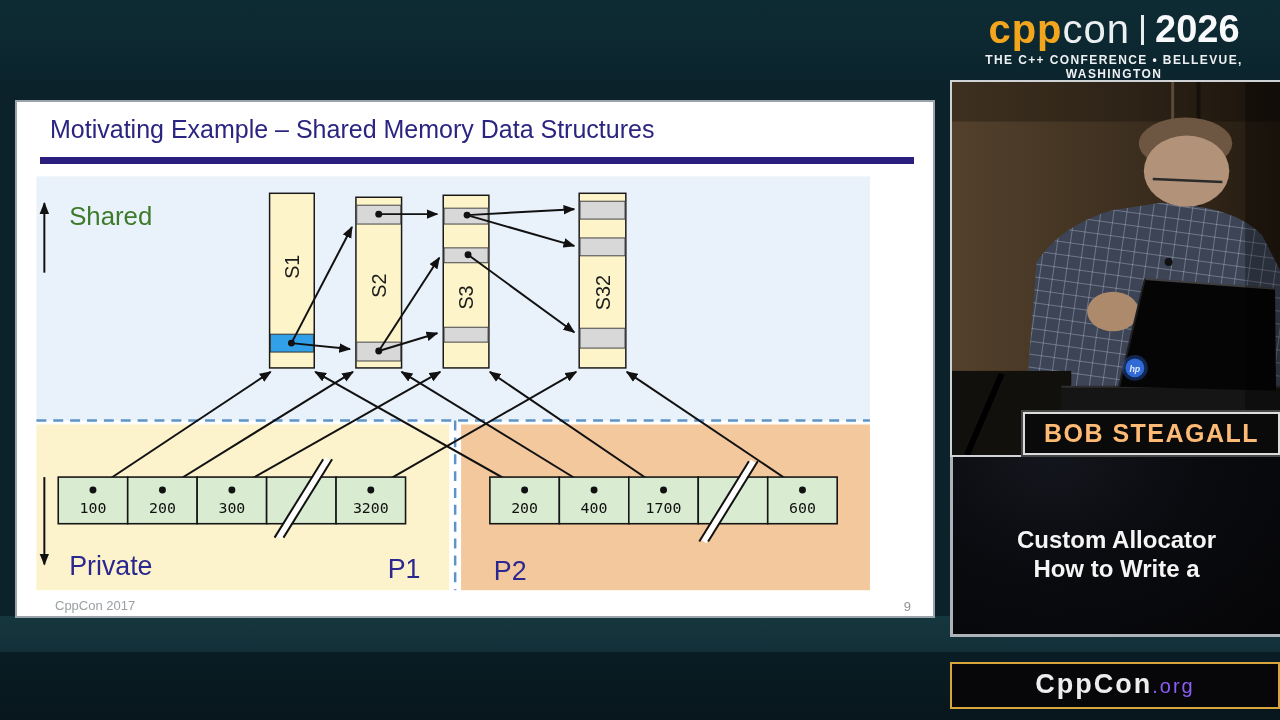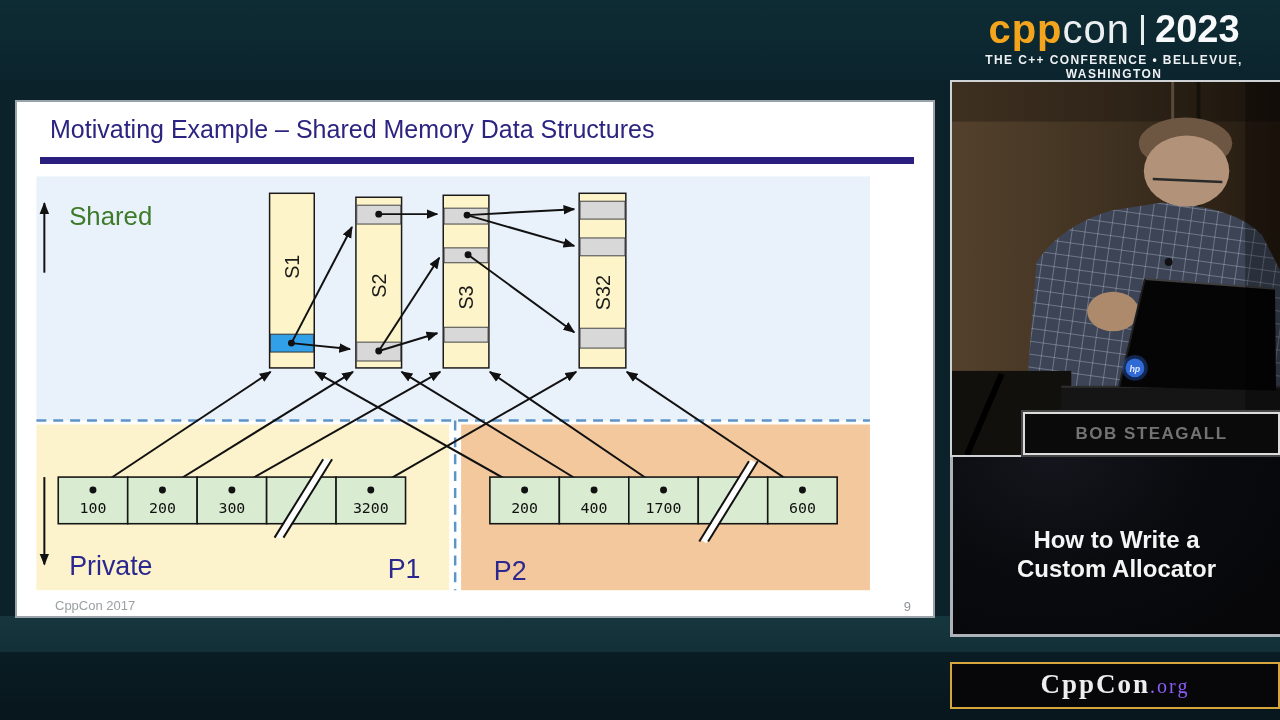--- a/index.html
+++ b/index.html
@@ -45,51 +45,51 @@
   .lbl-private { font-size:27px; fill:#2b2790; }
   .col-lbl  { font-size:20px; fill:#1c1c1c; text-anchor:middle; }
   .cell-num { font-family:"DejaVu Sans Mono", monospace; font-size:15px; fill:#101010; text-anchor:middle; }
 
   
   .video { position:absolute; left:950px; top:80px; width:330px; height:377px;
            border:2px solid #cfd3d6; border-right:none; }
   .nameplate { position:absolute; left:1023px; top:412px; width:257px; height:43px;
                background:#0a0a0a; border:2px solid #dcdcdc; box-shadow:0 0 0 2px #474747;
                display:flex; align-items:center; justify-content:center; z-index:4; }
-  .nameplate span { color:#737373; font-size:17px; font-weight:bold; letter-spacing:1.5px; }
+  .nameplate span { color:#fdba74; font-size:25px; font-weight:bold; letter-spacing:1.5px; }
 
   
   .talk-panel { position:absolute; left:950px; top:457px; width:330px; height:180px;
                 background:radial-gradient(ellipse at 30% 0%, #14161d 0%, #0a0b0f 45%, #060608 100%);
                 border-left:3px solid #adb3b8; border-bottom:3px solid #adb3b8;
                 text-align:center; padding-top:68px; z-index:3; }
   .talk-line { color:#f5f5f5; font-size:24px; font-weight:bold; line-height:29px; }
 
   
   .site-bar { position:absolute; left:950px; top:662px; width:330px; height:47px;
               background:#07070a; border:2px solid #d6a63c;
-              display:flex; align-items:baseline; justify-content:center; z-index:5;font-family:Liberation Serif, serif; }
+              display:flex; align-items:baseline; justify-content:center; z-index:5; }
   .site-main   { color:#ededed; font-size:27px; font-weight:bold; letter-spacing:2px; margin-top:5px; }
   .site-suffix { color:#8b5cf6; font-size:20px; letter-spacing:2px; }
 </style>
 </head>
 <body>
 
 <div class="stage">
 
   <div class="band band-top"></div>
   <div class="band band-mid"></div>
   <div class="band band-bottom"></div>
 
   <header class="logo">
     <div class="logo-row">
       <span class="logo-cpp">cpp</span>
       <span class="logo-con">con</span>
       <span class="logo-sep"></span>
-      <span class="logo-year">2023</span>
+      <span class="logo-year">2026</span>
     </div>
     <div class="logo-tag">THE C++ CONFERENCE • BELLEVUE, WASHINGTON</div>
   </header>
 
   <section class="slide">
     <div class="slide-title">Motivating Example – Shared Memory Data Structures</div>
     <div class="title-rule"></div>
 
     <svg class="diagram" viewBox="15 100 920 518">
       <defs>
@@ -263,22 +263,22 @@
       <text x="1134" y="373" font-size="9" font-weight="bold" font-style="italic" fill="#dfe8ff" text-anchor="middle" font-family="Liberation Sans, sans-serif">hp</text>
     </g>
     <rect x="1245" y="80" width="35" height="377" fill="rgba(0,0,0,0.3)"></rect>
   </svg>
 
   <div class="nameplate">
     <span>BOB STEAGALL</span>
   </div>
 
   <section class="talk-panel">
+    <div class="talk-line">Custom Allocator</div>
     <div class="talk-line">How to Write a</div>
-    <div class="talk-line">Custom Allocator</div>
   </section>
 
   <div class="site-bar">
     <span class="site-main">CppCon</span>
     <span class="site-suffix">.org</span>
   </div>
 
 </div>
 
 </body></html>

